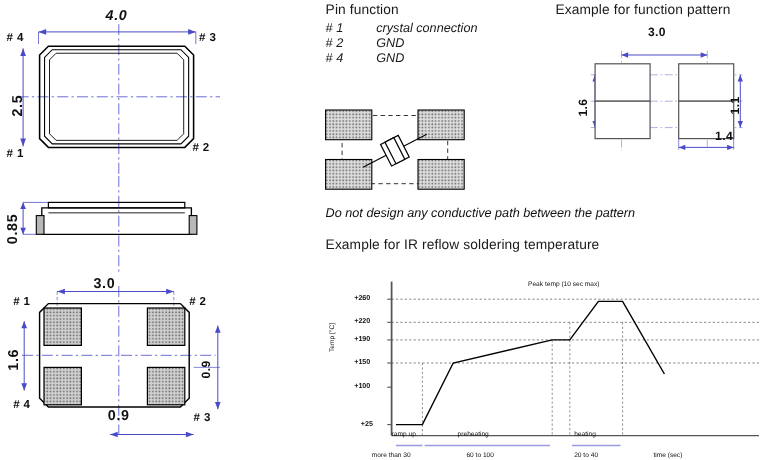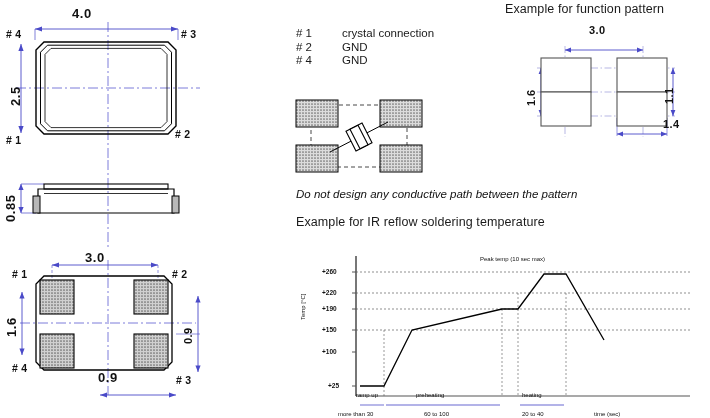--- a/index.html
+++ b/index.html
@@ -43,21 +43,21 @@
     <g stroke="#4a4ac8" stroke-width="0.9">
       <line x1="21" y1="44" x2="21" y2="133"></line>
       <path d="M21 44 l-2.6 7 h5.2 z" fill="#4a4ac8" stroke="none"></path>
       <path d="M21 133 l-2.6 -7 h5.2 z" fill="#4a4ac8" stroke="none"></path>
     </g>
 
     <path d="M44 42 h124 l8 8 v76 l-8 8 h-124 l-8 -8 v-76 z" fill="none" stroke="#000" stroke-width="1.4"></path>
     <path d="M47.5 45.2 h117 l7 7 v71.6 l-7 7 h-117 l-7 -7 v-71.6 z" fill="none" stroke="#000" stroke-width="1"></path>
     <path d="M51 48.4 h110 l6 6 v67.2 l-6 6 h-110 l-6 -6 v-67.2 z" fill="none" stroke="#000" stroke-width="0.8"></path>
   </svg>
-  <div class="abs dim" style="left:72px;top:6px;">4.0</div>
+  <div class="abs dim" style="left:96px;top:6px;font-style:italic;">4.0</div>
   <div class="abs dim vert" style="left:8px;top:106px;">2.5</div>
   <div class="abs pin-lbl" style="left:6px;top:28px;"># 4</div>
   <div class="abs pin-lbl" style="left:181px;top:28px;"># 3</div>
   <div class="abs pin-lbl" style="left:6px;top:134px;"># 1</div>
   <div class="abs pin-lbl" style="left:175px;top:128px;"># 2</div>
 </div>
 
 <div class="abs" style="left:0;top:160px;width:280px;height:90px;">
   <svg width="280" height="90" viewBox="0 0 280 90">
     <line x1="108" y1="0" x2="108" y2="88" stroke="#5a5ad0" stroke-width="0.8" stroke-dasharray="10,3,2,3"></line>
@@ -131,21 +131,22 @@
   <div class="abs dim vert" style="left:4px;top:87px;">1.6</div>
   <div class="abs dim-sm vert" style="left:182px;top:94px;">0.9</div>
   <div class="abs dim" style="left:98px;top:120px;">0.9</div>
   <div class="abs pin-lbl" style="left:12px;top:18px;"># 1</div>
   <div class="abs pin-lbl" style="left:172px;top:18px;"># 2</div>
   <div class="abs pin-lbl" style="left:12px;top:112px;"># 4</div>
   <div class="abs pin-lbl" style="left:176px;top:124px;"># 3</div>
 </div>
 
 <div class="abs" style="left:296px;top:2px;width:200px;">
-  <div style="margin-top:25px;">
+  <div class="hd">Pin function</div>
+  <div style="margin-top:4px;font-style:italic;">
     <div class="pf-row">
       <span class="pf-num"># 1</span><span>crystal connection</span>
     </div>
     <div class="pf-row">
       <span class="pf-num"># 2</span><span>GND</span>
     </div>
     <div class="pf-row">
       <span class="pf-num"># 4</span><span>GND</span>
     </div>
   </div>
@@ -213,21 +214,21 @@
     <g fill="#ffffff" stroke="#555" stroke-width="1.1">
       <rect x="36" y="36" width="50" height="34"></rect>
       <rect x="112" y="36" width="50" height="34"></rect>
       <rect x="36" y="70" width="50" height="34"></rect>
       <rect x="112" y="70" width="50" height="34"></rect>
     </g>
   </svg>
   <div class="abs dim-sm" style="left:84px;top:2px;">3.0</div>
   <div class="abs dim-sm vert" style="left:20px;top:84px;">1.6</div>
   <div class="abs dim-sm vert" style="left:158px;top:82px;">1.1</div>
-  <div class="abs dim-sm" style="left:158px;top:96px;">1.4</div>
+  <div class="abs dim-sm" style="left:145px;top:96px;">1.4</div>
 </div>
 
 <div class="abs note-bold" style="left:296px;top:188px;">Do not design any conductive path between the pattern</div>
 <div class="abs hd" style="left:296px;top:215px;">Example for IR reflow soldering temperature</div>
 
 <div class="abs" style="left:294px;top:248px;width:416px;height:170px;">
   <svg width="416" height="170" viewBox="0 0 416 170">
 
     <g stroke="#444" stroke-width="0.6" stroke-dasharray="2,2">
       <line x1="62" y1="24" x2="396" y2="24"></line>

